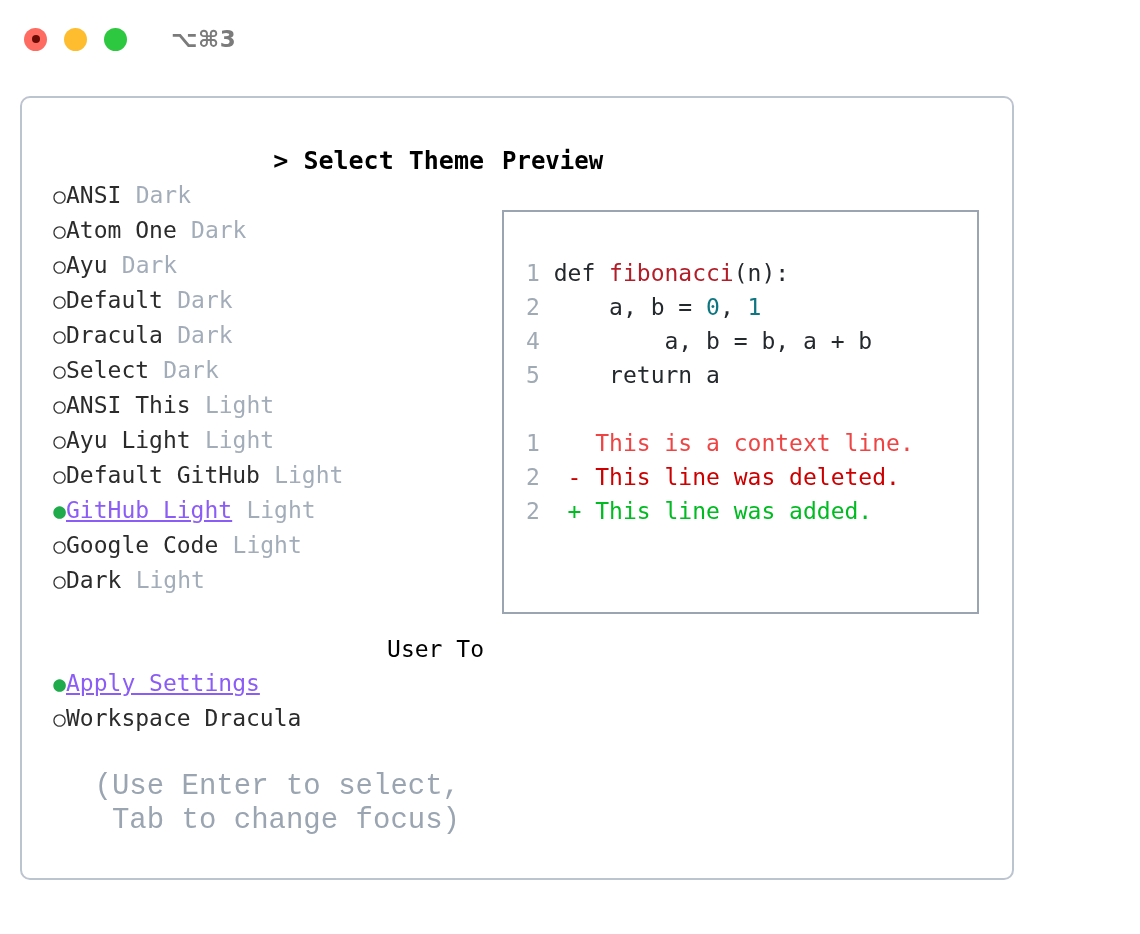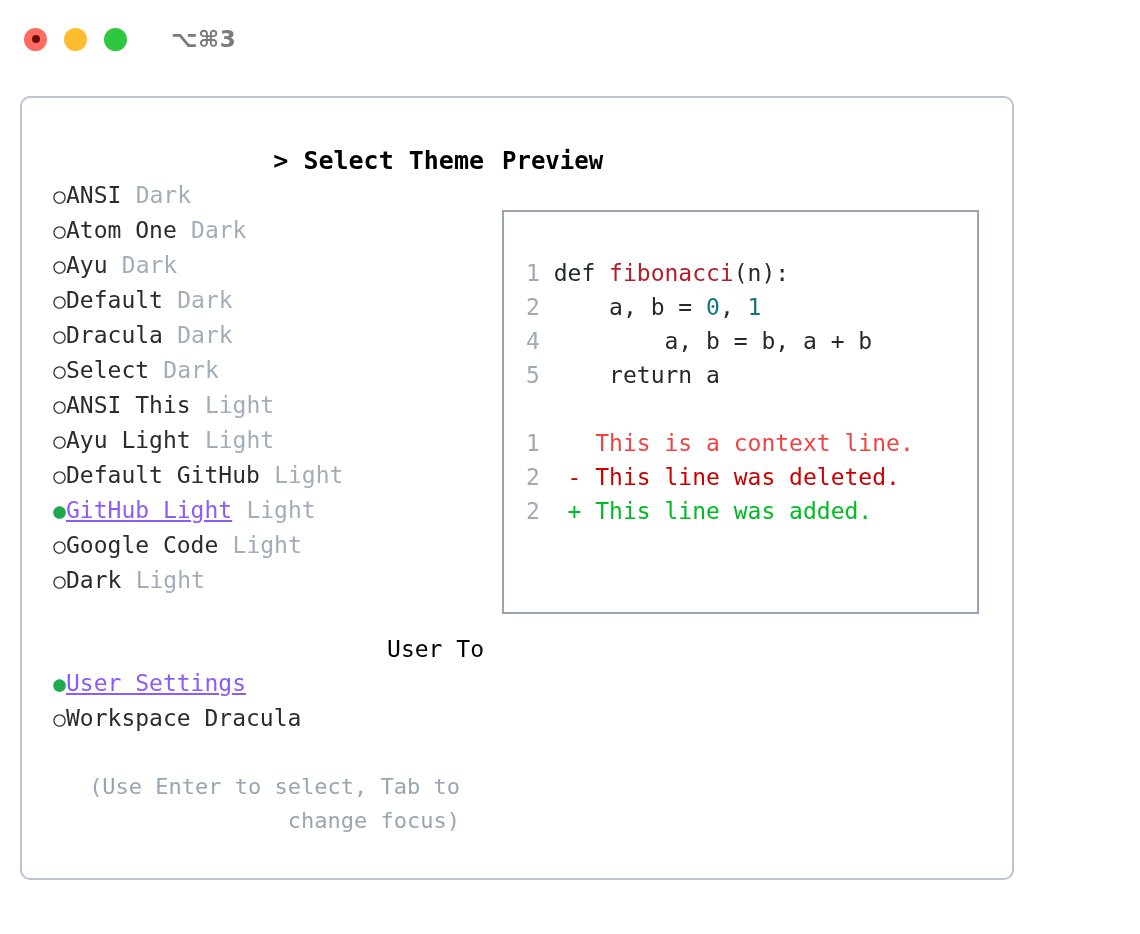--- a/index.html
+++ b/index.html
@@ -127,25 +127,26 @@
     line-height: 34px;
     color: #000000;
     padding-left: 26px;
     white-space: pre;
   }
 
   .spacer-lg { height: 34px; }
   .spacer-sm { height: 34px; }
 
   .help-text {
-    font-size: 22px;
+    font-size: 29px;
     line-height: 34px;
     color: #9aa5b1;
     width: 420px;
     white-space: pre-wrap;
+    font-family: Liberation Mono, monospace;
   }
 
   
   .right-col {
     flex: 1;
     padding-left: 18px;
     box-sizing: border-box;
   }
   .preview-title {
     font-size: 24px;
@@ -218,21 +219,21 @@
             <div class="opt-row selected"><span class="bullet selected">●</span><span class="opt-label">GitHub Light</span><span class="opt-tag">Light</span></div>
             <div class="opt-row"><span class="bullet">○</span><span class="opt-label">Google Code</span><span class="opt-tag">Light</span></div>
             <div class="opt-row"><span class="bullet">○</span><span class="opt-label">Dark</span><span class="opt-tag">Light</span></div>
           </div>
 
         <div class="spacer-lg"></div>
 
         <div class="apply-header">User To</div>
 
         <div id="apply-list">
-            <div class="opt-row selected"><span class="bullet selected">●</span><span class="opt-label">User Settings</span></div>
+            <div class="opt-row selected"><span class="bullet selected">●</span><span class="opt-label">Apply Settings</span></div>
             <div class="opt-row"><span class="bullet">○</span><span class="opt-label">Workspace Dracula</span></div>
           </div>
 
         <div class="spacer-sm"></div>
 
         <div class="help-text">(Use Enter to select, Tab to change focus)</div>
       </div>
 
       <div class="right-col">
         <div class="preview-title">Preview</div>

